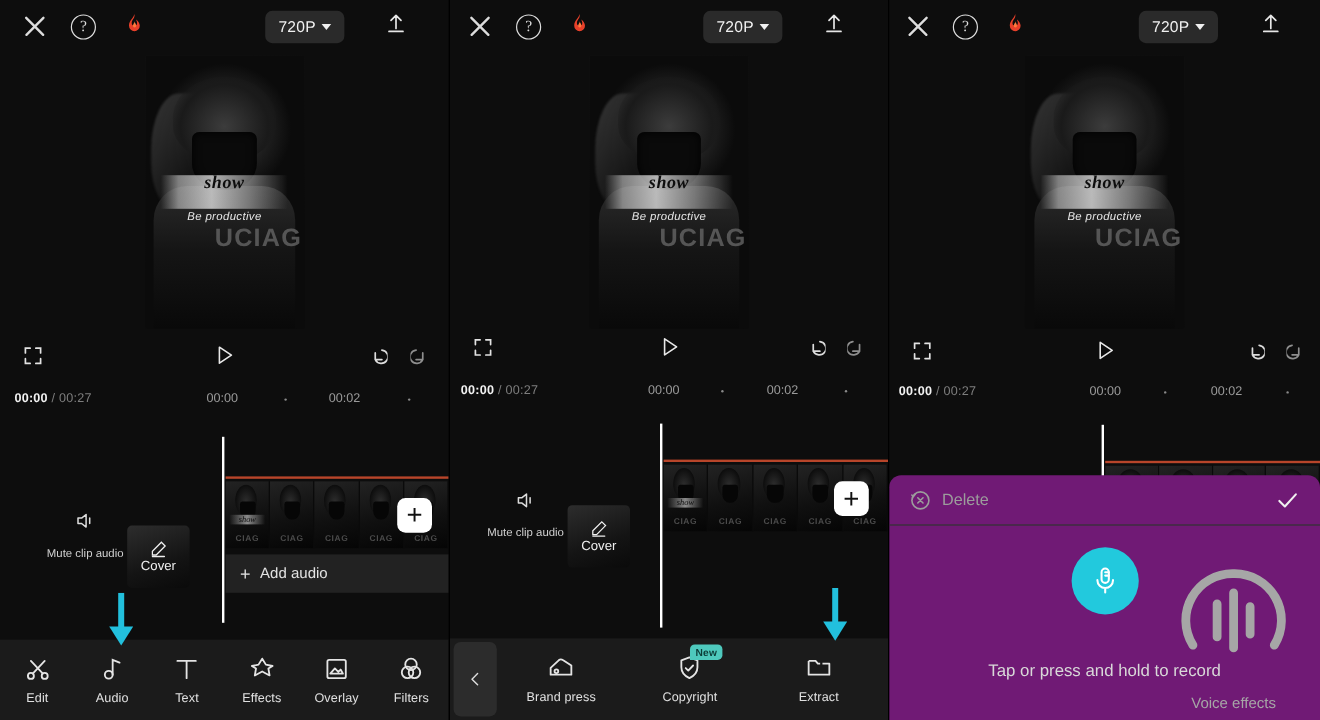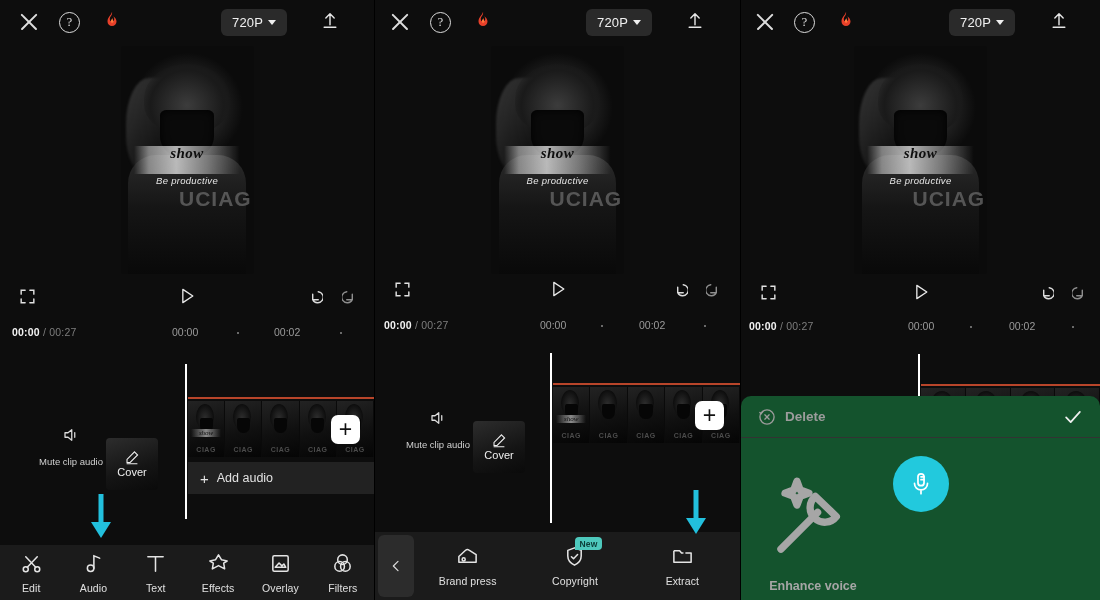--- a/index.html
+++ b/index.html
@@ -136,22 +136,22 @@
   .backbtn { width: 36px; height: 62px; background: #2c2c2c; border-radius: 6px;
     display: flex; align-items: center; justify-content: center; margin-left: 3px; flex: 0 0 auto; }
 
   .badge-new { position: absolute; top: -8px; left: 12px; background: #4ec9bd; color: #0c3c38;
     font-size: 8.5px; font-weight: 700; border-radius: 4px 4px 4px 0; padding: 1.5px 4px; letter-spacing: .2px; }
 
   
   .arrow-down { position: absolute; width: 22px; z-index: 30; }
 
   
-  .vo-sheet { position: absolute; left: 0; right: 0; bottom: 0; background: #14532d;
-    border-radius: 10px 10px 0 0; font-weight: bold; }
+  .vo-sheet { position: absolute; left: 0; right: 0; bottom: 0; background: #701a75;
+    border-radius: 10px 10px 0 0; }
   .vo-head { height: 42px; display: flex; align-items: center; border-bottom: 1px solid #333;
     padding: 0 16px; }
   .vo-del { display: flex; align-items: center; gap: 8px; color: #9c9c9c; font-size: 13.5px; }
   .vo-del-ic { width: 20px; height: 20px; }
   .vo-title { position: absolute; left: 0; right: 0; text-align: center; color: #f2f2f2;
     font-size: 14.5px; pointer-events: none; }
   .vo-check { margin-left: auto; width: 22px; height: 22px; z-index: 2; }
   .vo-body { position: relative; height: 100%; }
   .vo-side { position: absolute; text-align: center; width: 110px; }
   .vo-side .vs-ic { width: 26px; height: 26px; margin: 0 auto 8px; }
@@ -289,21 +289,21 @@
           <span>Add audio</span>
         </div>
       </div>
     </div>
 
     <svg class="arrow-down" style="left:90px; bottom:60px; height:46px;" viewBox="0 0 22 46">
       <rect x="8.5" y="0" width="5" height="30" fill="#22c0dd"></rect>
       <path d="M1 28 L21 28 L11 44 Z" fill="#22c0dd"></path>
     </svg>
 
-    <div class="bottombar" style="height:55px;">
+    <div class="bottombar" style="height:67px;">
       <div class="tool">
         <span class="ti">
           <svg viewBox="0 0 24 24" fill="none" stroke="#e4e4e4" stroke-width="1.6" stroke-linecap="round">
               <circle cx="6" cy="18" r="2.6"></circle>
               <circle cx="18" cy="18" r="2.6"></circle>
               <path d="M7.6 16L18 5M16.4 16L6 5"></path>
             </svg>
         </span>
         <span class="tl-lab">Edit</span>
       </div>
@@ -642,37 +642,37 @@
               <path d="M3.4 6.6l1.6 1.6 2-2.6"></path>
             </svg>
           <span>Delete</span>
         </div>
         <svg class="vo-check" viewBox="0 0 24 24" fill="none" stroke="#f0f0f0" stroke-width="1.9" stroke-linecap="round" stroke-linejoin="round">
             <path d="M4.5 12.5l5 5 10-11"></path>
           </svg>
       </div>
 
       <div class="vo-body">
-        <div class="vo-side" style="left:17px; top:24px;">
-          <span class="vs-ic">
-            <svg viewBox="0 0 24 24" fill="none" stroke="#a6a6a6" stroke-width="1.6" stroke-linecap="round" stroke-linejoin="round">
-                <path d="M5 19l8-8"></path>
-                <path d="M12.5 7.5a3.2 3.2 0 104.6 4.4z"></path>
-                <path d="M8.5 4.2l.7 1.9 1.9.7-1.9.7-.7 1.9-.7-1.9L5.9 6.8l1.9-.7z"></path>
-              </svg>
-          </span>
-          <span class="vs-lab">Enhance voice</span>
-        </div>
 
         <div class="mic-circle" style="top:18px;">
           <svg width="26" height="28" viewBox="0 0 24 24" fill="none" stroke="#ffffff" stroke-width="1.6" stroke-linecap="round">
               <rect x="9.2" y="2.6" width="5.6" height="11" rx="2.8"></rect>
               <path d="M6 11.5a6 6 0 0012 0M12 17.6V21"></path>
               <path d="M12 5.4h2.8M12 8h2.8"></path>
             </svg>
         </div>
 
-
+        <div class="vo-side" style="right:17px; top:24px;">
+          <span class="vs-ic">
+            <svg viewBox="0 0 24 24" fill="none" stroke="#a6a6a6" stroke-width="1.6" stroke-linecap="round">
+                <path d="M4.6 16.5A8.5 8.5 0 0112 3.5a8.5 8.5 0 017.4 13"></path>
+                <path d="M9 9v6M12 7v10M15 9.5v5"></path>
+              </svg>
+          </span>
+          <span class="vs-lab">Voice effects</span>
+        </div>
+
+        <div class="vo-hint" style="top:112px;">Tap or press and hold to record</div>
       </div>
     </div>
   </div>
 
 </div>
 
 </body></html>

